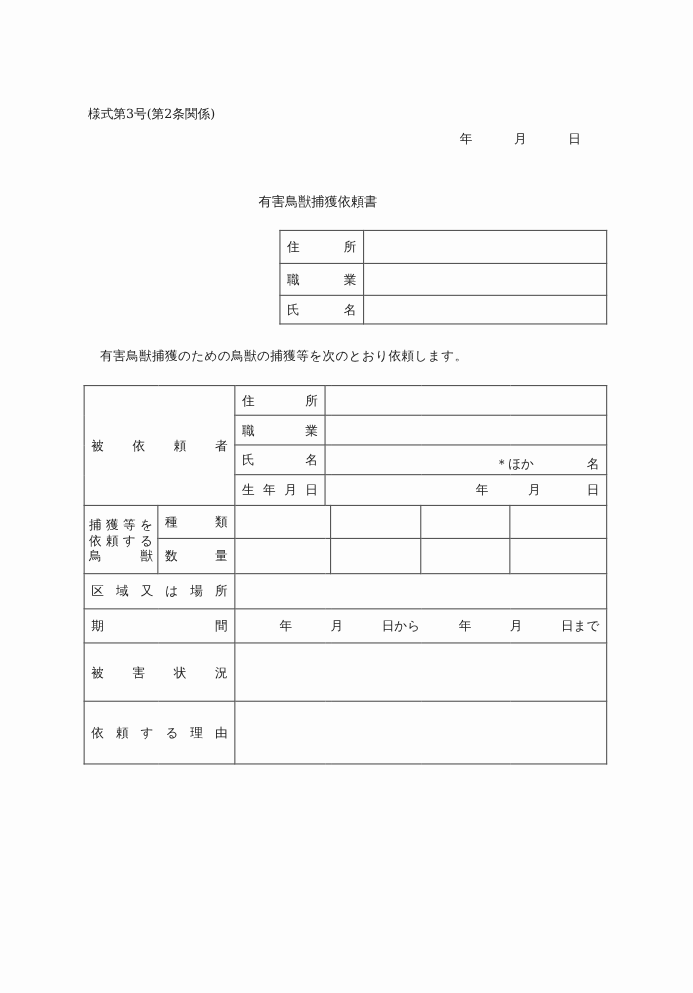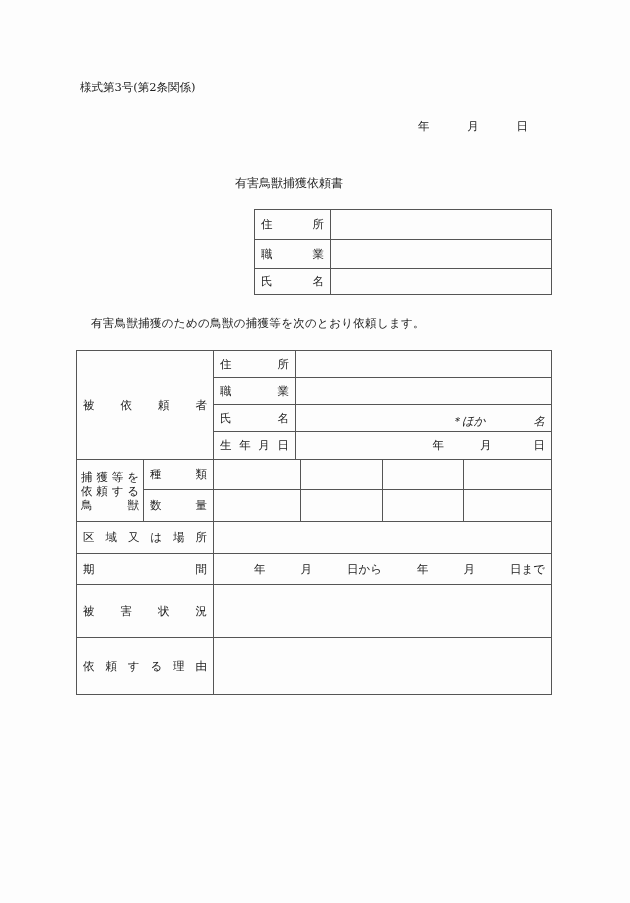--- a/index.html
+++ b/index.html
@@ -6,21 +6,21 @@
   body { width:630px; height:903px; background:#fdfdfd; position:relative; overflow:hidden;
          font-family:"DejaVu Serif","Liberation Serif",serif; color:#222; font-size:11.5px; }
   .abs { position:absolute; }
   table { border-collapse:collapse; position:absolute; table-layout:fixed; }
   td { border:1px solid #555; padding:0 6px; vertical-align:middle; font-size:11.5px; }
   .jus { display:flex; justify-content:space-between; }
 </style>
 </head>
 <body>
 
-<div class="abs" style="left:80px;top:80px;font-size:11.5px;">様式第3号(第2条関係)</div>
+<div class="abs" style="left:80px;top:96px;font-size:11.5px;">様式第3号(第2条関係)</div>
 
 <div class="abs" style="left:418px;top:119px;width:110px;display:flex;justify-content:space-between;">
   <span>年</span>
   <span>月</span>
   <span>日</span>
 </div>
 
 <div class="abs" style="left:235px;top:175px;font-size:12px;">有害鳥獣捕獲依頼書</div>
 
 <table style="left:254px;top:209px;width:298px;">
@@ -100,21 +100,21 @@
     <td colspan="4"></td>
   </tr>
   <tr style="height:27px">
     <td>
           <div class="jus">
             <span>氏</span>
             <span>名</span>
           </div>
         </td>
     <td colspan="4" style="vertical-align:bottom;padding-bottom:2px;">
-      <div style="display:flex;justify-content:flex-end;font-style:italic;">
+      <div style="display:flex;justify-content:flex-end;">
         <span>＊ほか</span>
         <span style="margin-left:48px;">名</span>
       </div>
     </td>
   </tr>
   <tr style="height:28px">
     <td>
           <div class="jus">
             <span>生</span>
             <span>年</span>

